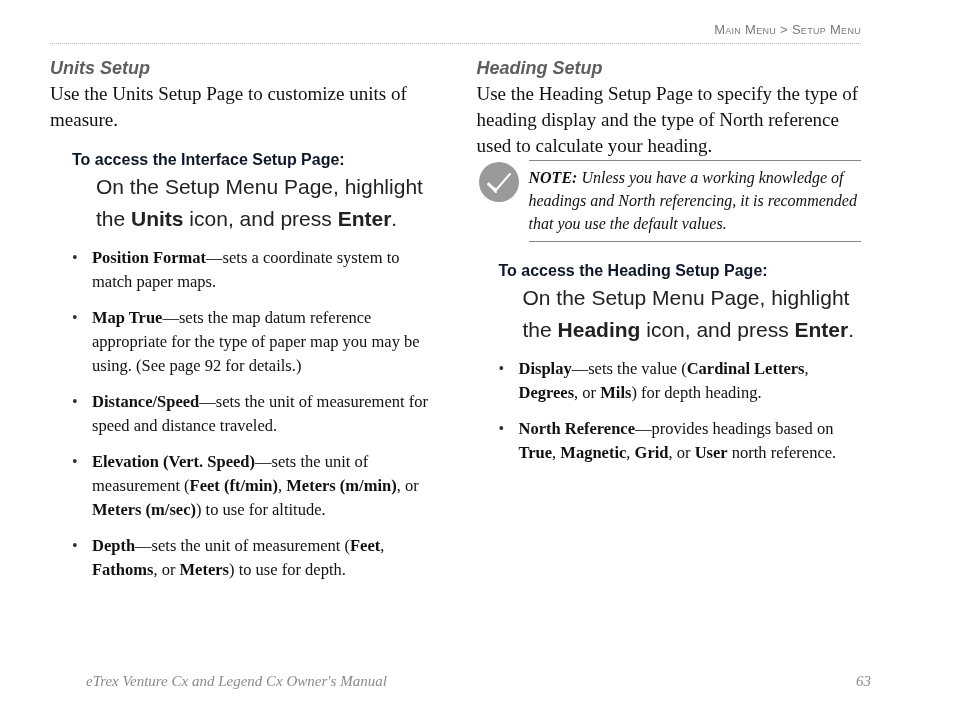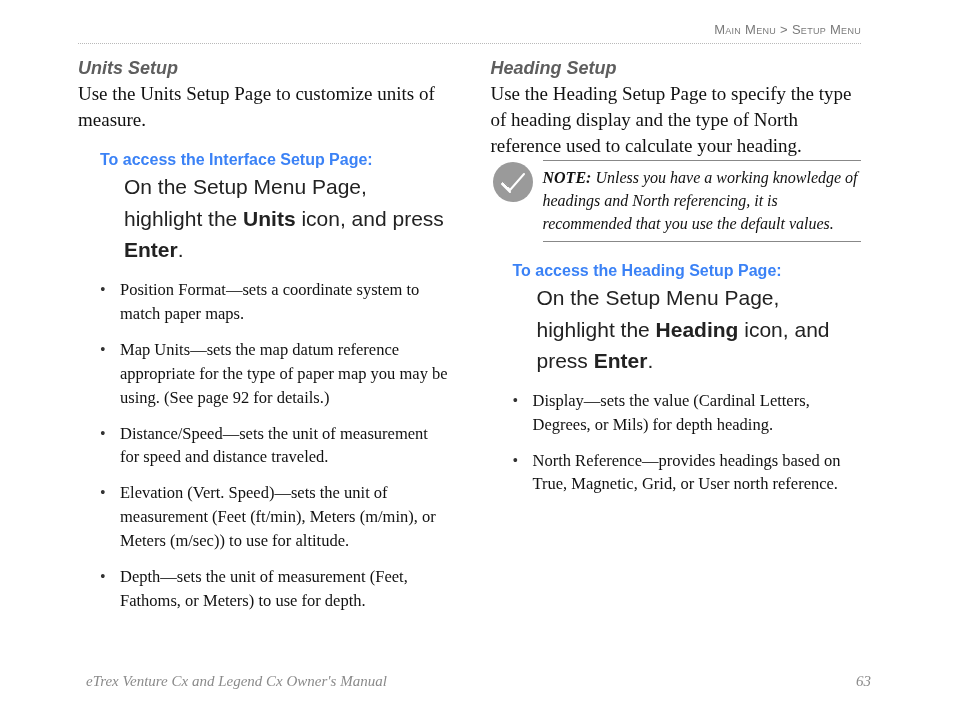--- a/index.html
+++ b/index.html
@@ -1,32 +1,32 @@
 <!DOCTYPE html>
 <html><head>
 <meta charset="utf-8">
 <style>
   * { box-sizing: border-box; margin: 0; padding: 0; }
   html, body { width: 954px; height: 716px; background: #fff; font-family: "Times New Roman", Times, serif; color: #111; }
-  .page { position: relative; width: 923px; height: 716px; padding: 22px 62px 26px 78px; }
+  .page { position: relative; width: 923px; height: 716px; padding: 22px 62px 26px 50px; }
   .breadcrumb { text-align: right; font-family: Arial, Helvetica, sans-serif; font-size: 13px; color: #7a7a7a; letter-spacing: 0.3px; }
   .breadcrumb .smallcaps { font-variant: small-caps; }
   .rule-top { margin-top: 6px; height: 1px; border-top: 1px dotted #b9b9b9; }
   .cols { display: flex; gap: 42px; margin-top: 14px; }
   .col { flex: 1 1 0; }
   .section-title { font-family: Arial, Helvetica, sans-serif; font-weight: 700; font-style: italic; color: #5e5e5e; font-size: 18px; margin-bottom: 2px; }
   .lead { font-size: 19px; line-height: 1.38; }
   .instr-block { margin-top: 18px; padding-left: 22px; }
-  .instr-title { font-family: Arial, Helvetica, sans-serif; font-weight: 700; font-size: 16px; color: #3b82f6; }
+  .instr-title { font-family: Arial, Helvetica, sans-serif; font-weight: 700; font-size: 16px; color: #0f172a; }
   .instr-body { font-family: Arial, Helvetica, sans-serif; font-size: 21px; line-height: 1.5; padding-left: 24px; color: #222; margin-top: 2px; }
   .instr-body b { font-weight: 700; }
   ul.items { list-style: none; margin-top: 12px; padding-left: 22px; }
   ul.items li { position: relative; padding-left: 20px; font-size: 16.5px; line-height: 1.45; margin-bottom: 12px; }
   ul.items li::before { content: "•"; position: absolute; left: 0; top: 0; font-size: 16px; color: #333; }
-  ul.items li b { font-weight: 400; }
+  ul.items li b { font-weight: 700; }
   .note-wrap { display: flex; gap: 8px; align-items: flex-start; }
   .note-icon { flex: 0 0 44px; }
   .note-box { flex: 1; border-top: 1px solid #888; border-bottom: 1px solid #888; padding: 5px 0 6px 0; }
   .note-box .note-label { font-weight: 700; font-style: italic; font-size: 16px; }
   .note-box .note-text { font-style: italic; font-size: 16px; line-height: 1.45; }
   .footer { position: absolute; left: 86px; right: 52px; bottom: 26px; display: flex; justify-content: space-between; align-items: baseline; font-style: italic; color: #8a8a8a; font-size: 15px; }
 </style>
 </head>
 <body>
 
@@ -50,21 +50,21 @@
         <div class="instr-body">
           <span>On the Setup Menu Page, highlight the </span><b>Units</b><span> icon, and press </span><b>Enter</b><span>.</span>
         </div>
       </div>
 
       <ul class="items">
         <li>
           <b>Position Format</b><span>—sets a coordinate system to match paper maps.</span>
         </li>
         <li>
-          <b>Map Units</b><span>—sets the map datum reference appropriate for the type of paper map you may be using. (See page 92 for details.)</span>
+          <b>Map True</b><span>—sets the map datum reference appropriate for the type of paper map you may be using. (See page 92 for details.)</span>
         </li>
         <li>
           <b>Distance/Speed</b><span>—sets the unit of measurement for speed and distance traveled.</span>
         </li>
         <li>
           <b>Elevation (Vert. Speed)</b><span>—sets the unit of measurement (</span><b>Feet (ft/min)</b><span>, </span><b>Meters (m/min)</b><span>, or </span><b>Meters (m/sec)</b><span>) to use for altitude.</span>
         </li>
         <li>
           <b>Depth</b><span>—sets the unit of measurement (</span><b>Feet</b><span>, </span><b>Fathoms</b><span>, or </span><b>Meters</b><span>) to use for depth.</span>
         </li>

